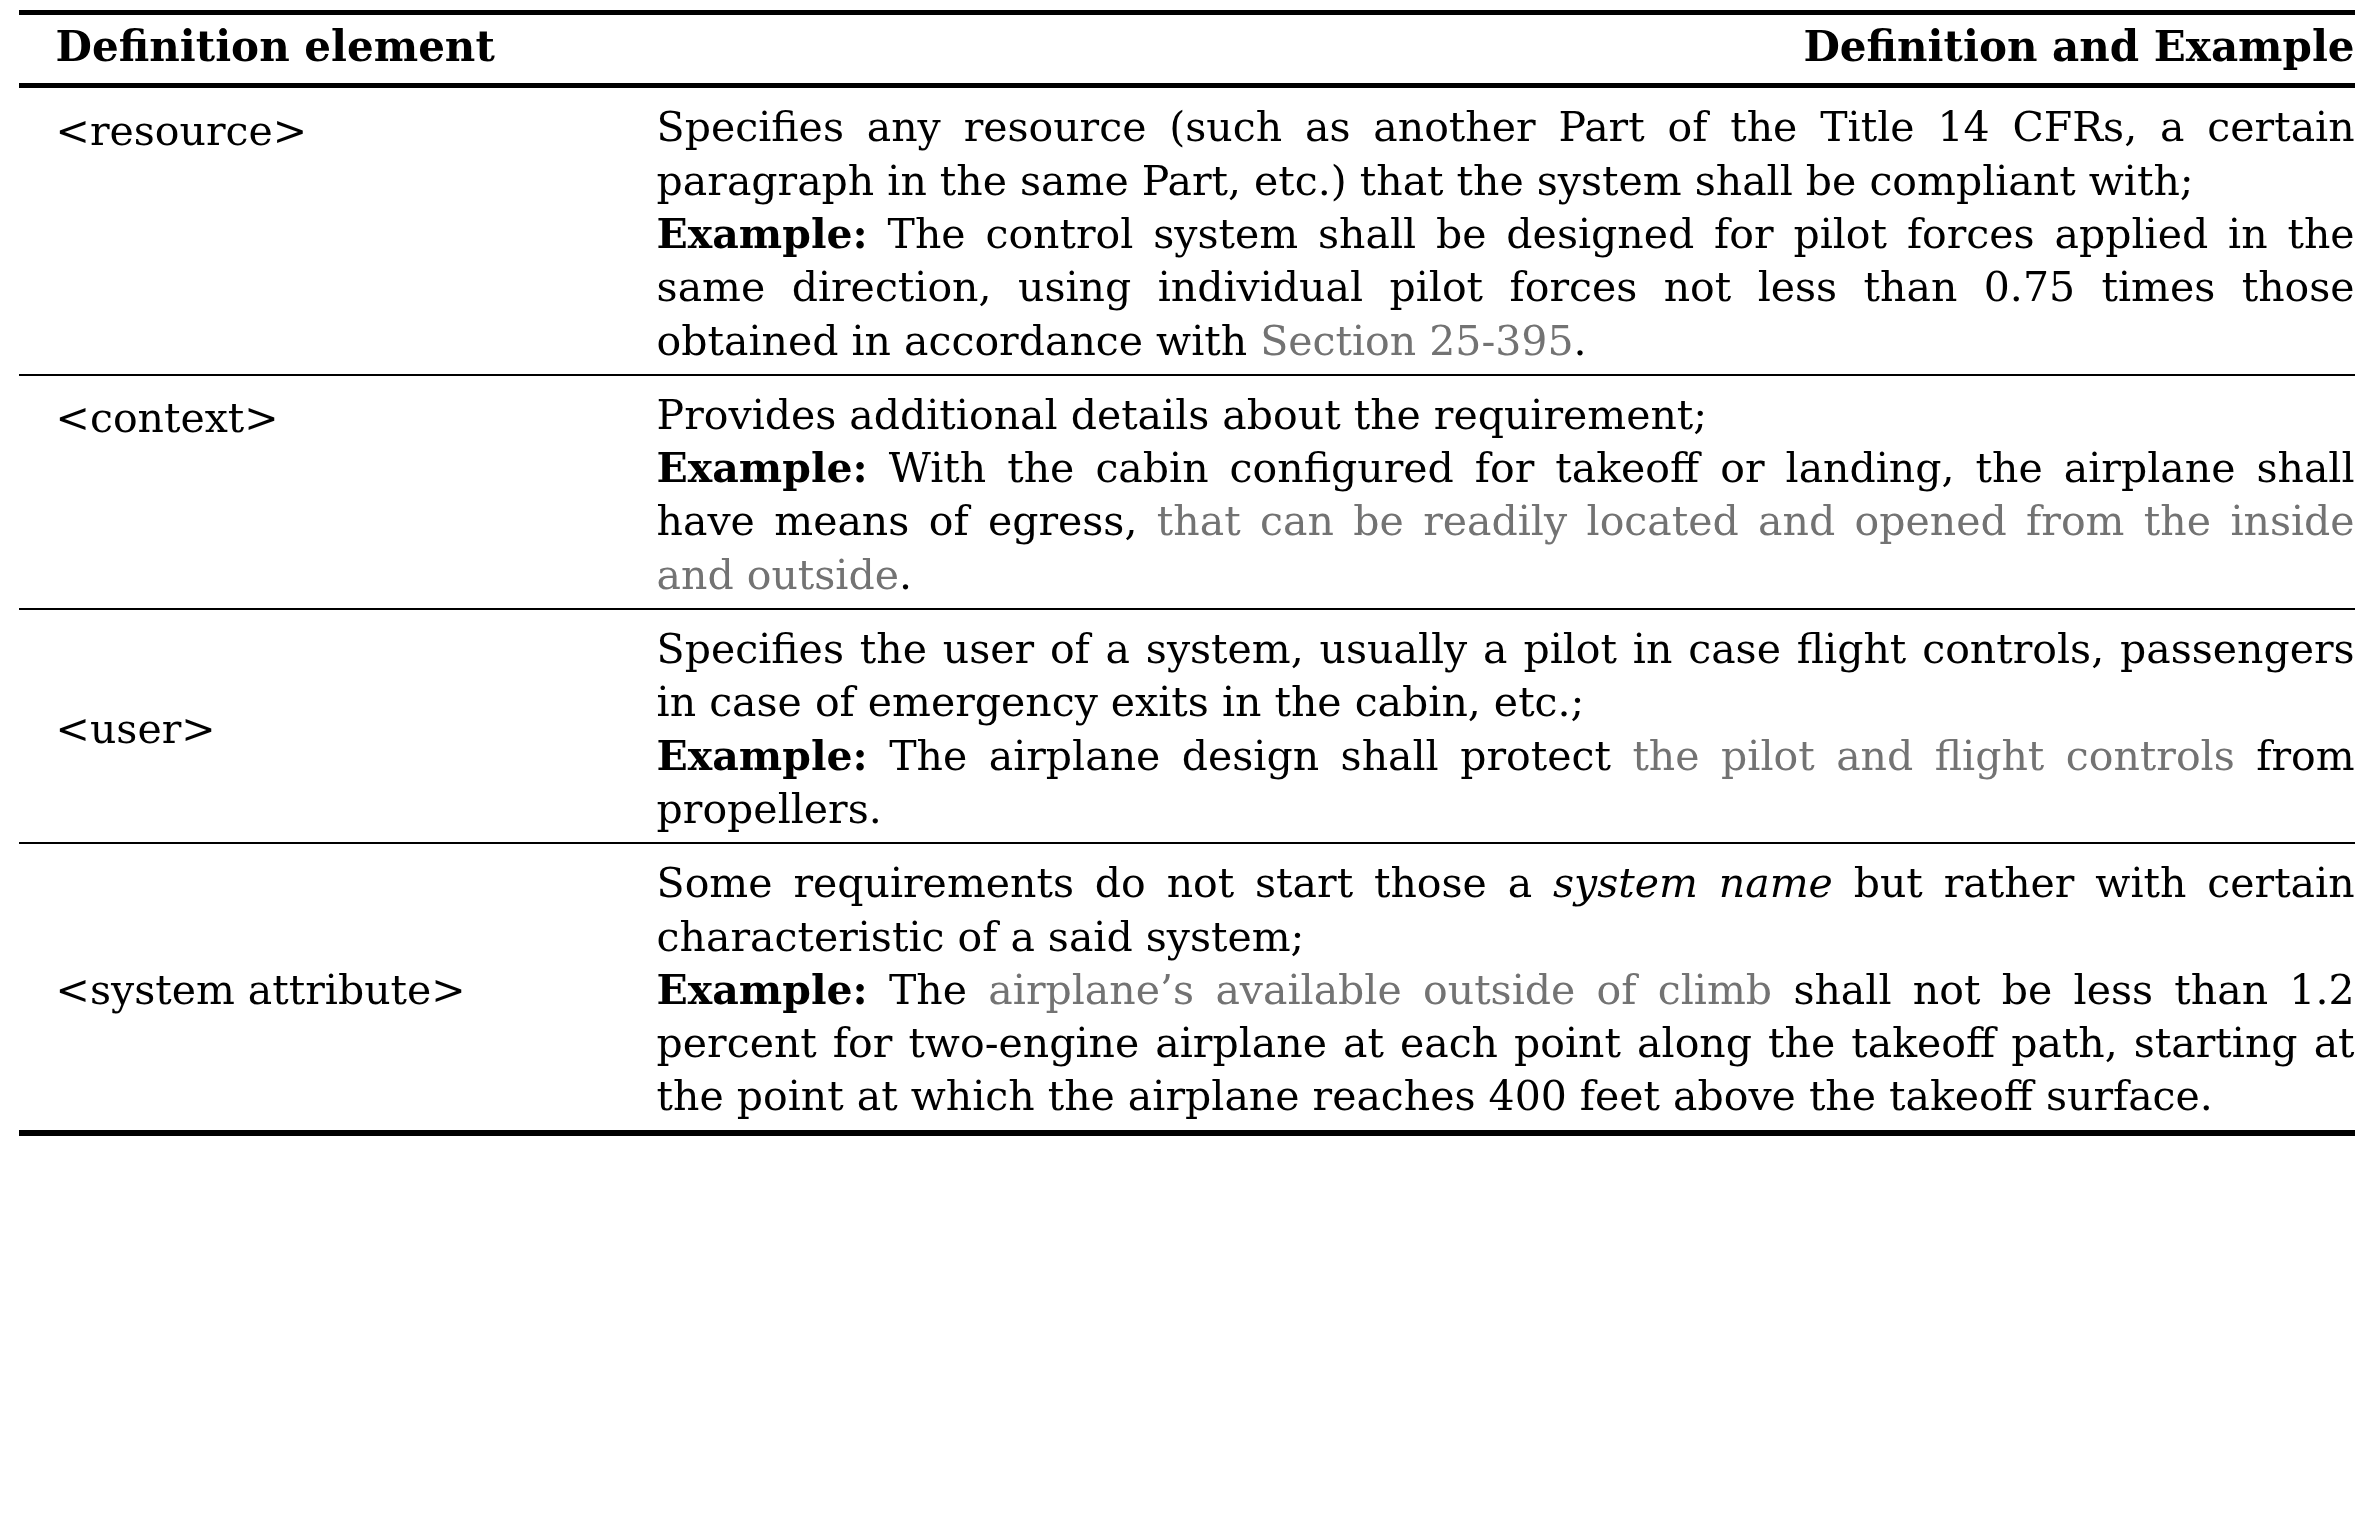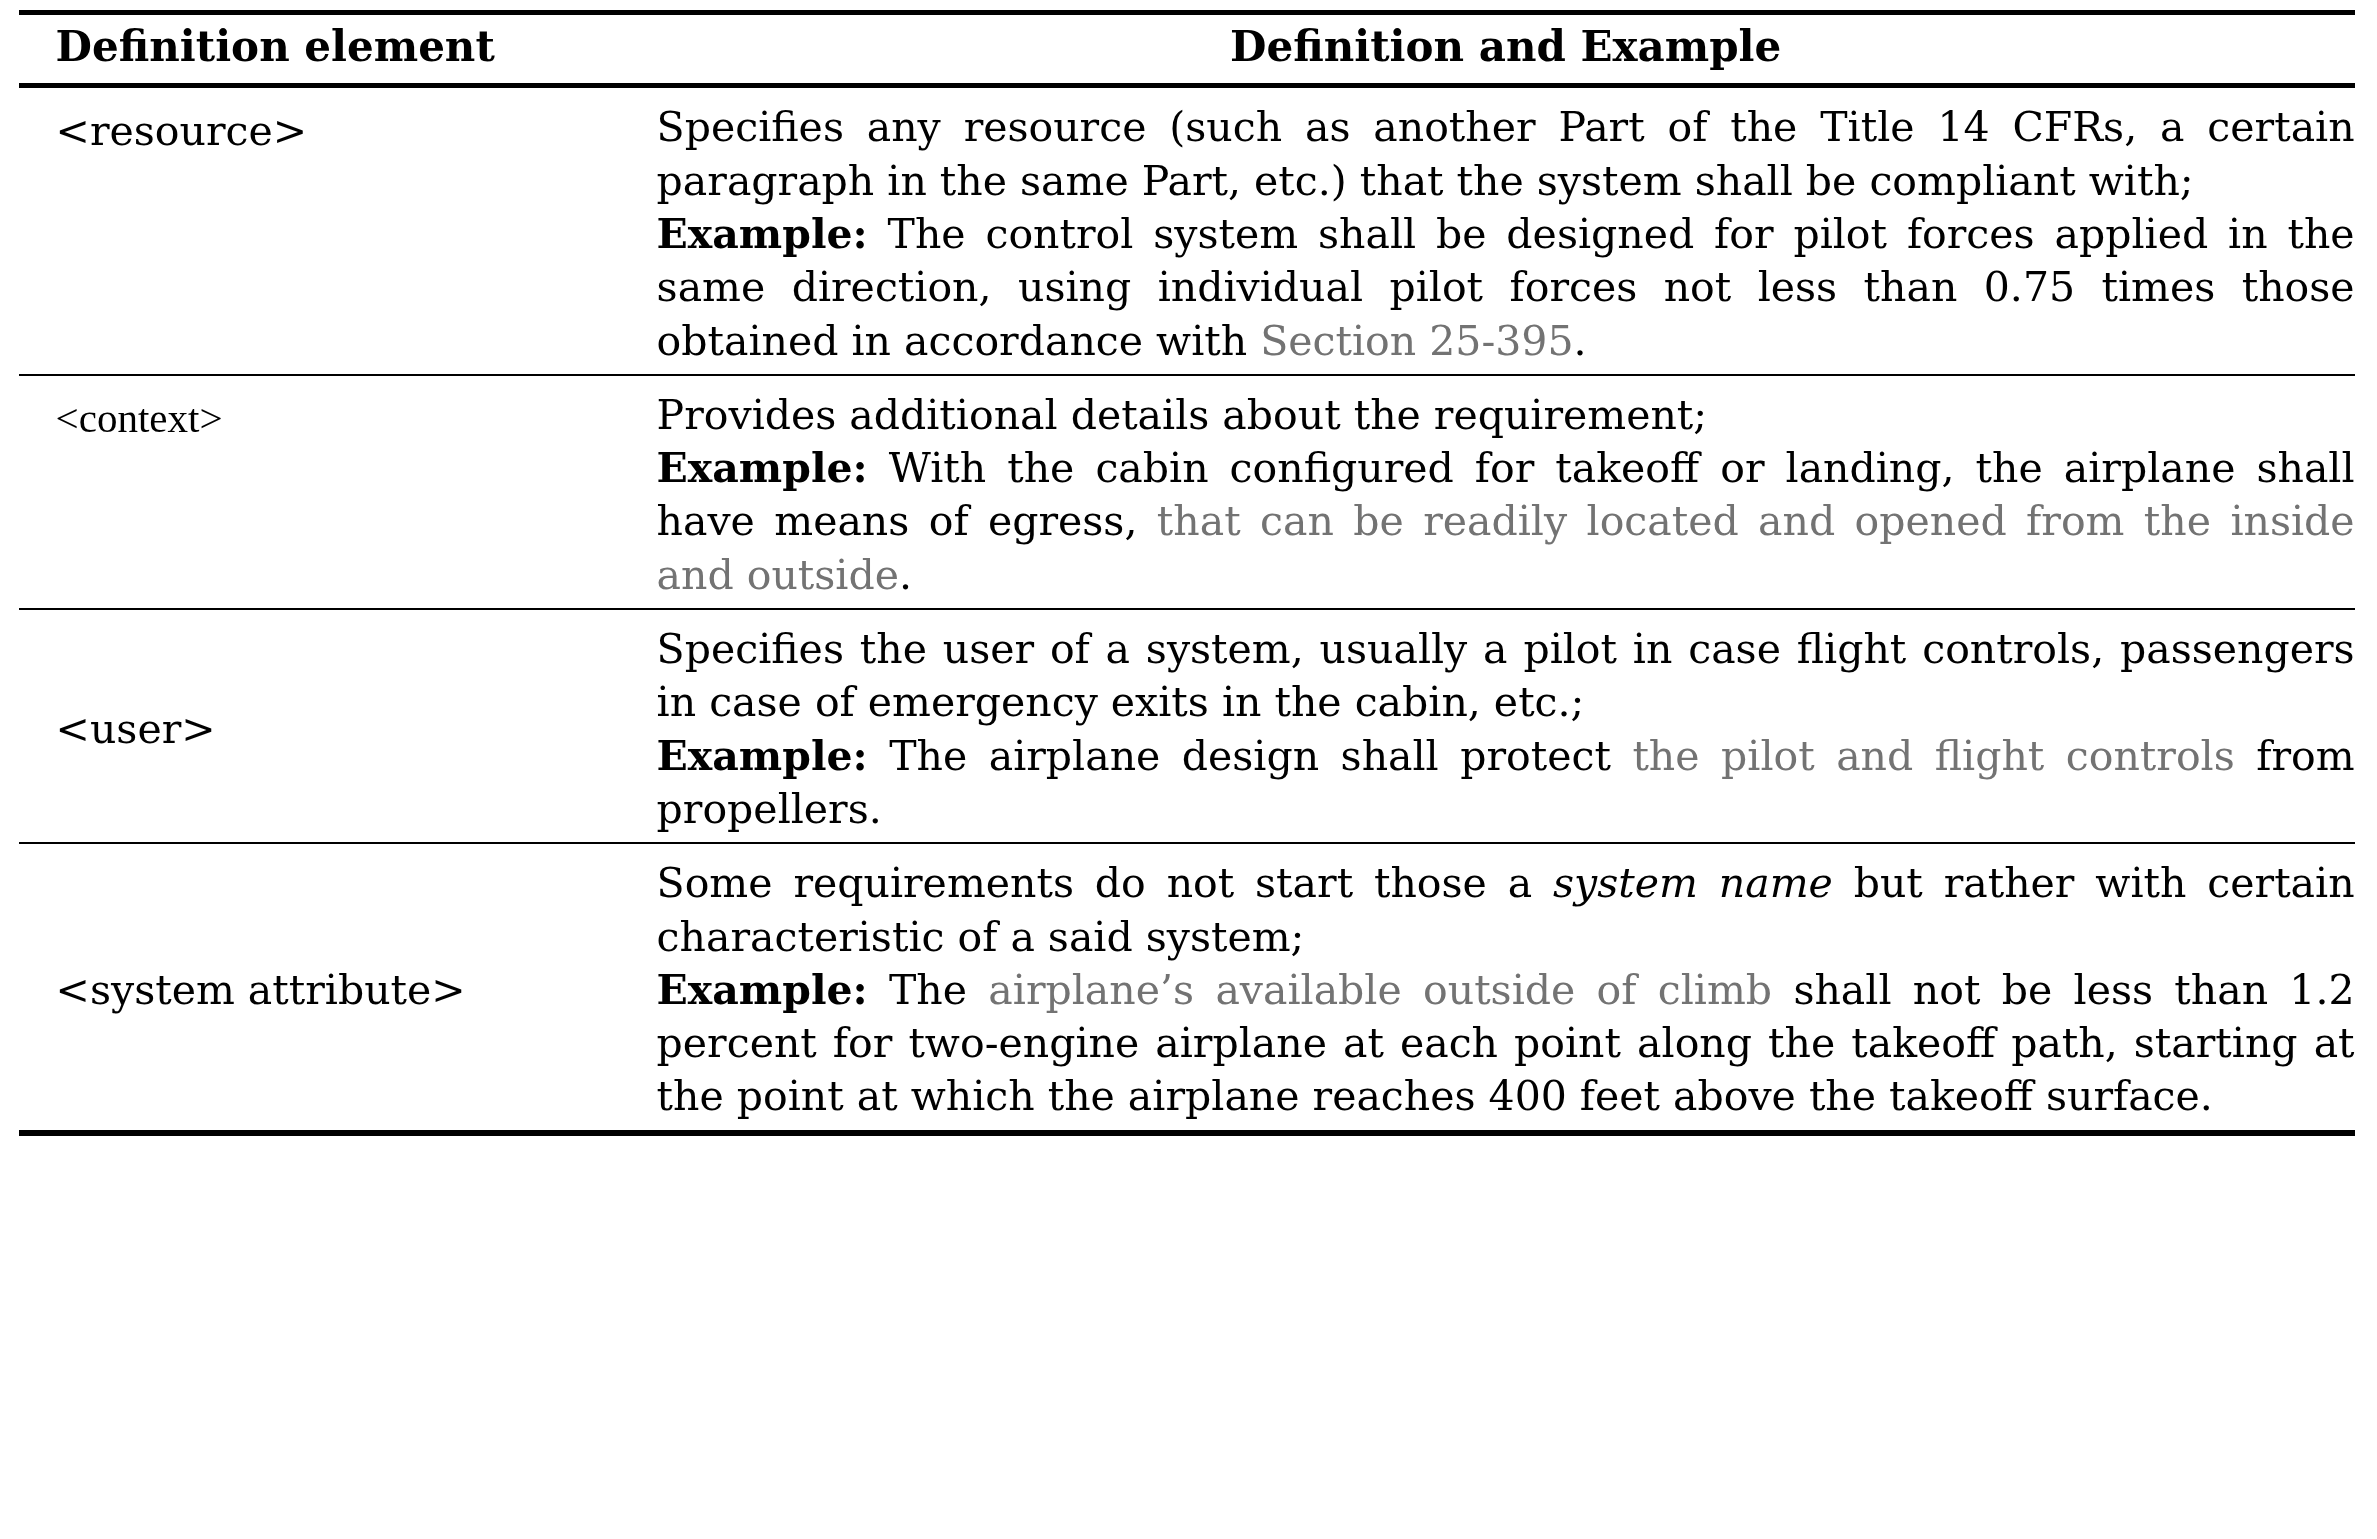--- a/index.html
+++ b/index.html
@@ -44,21 +44,21 @@
     font-size: 42px;
     font-weight: bold;
     padding: 10px 0 14.3px 0;
     line-height: 1.05;
   }
   th.h-left {
     text-align: left;
     padding-left: 37px;
   }
   th.h-right {
-    text-align: center;
+    text-align: right;
   }
 
   tbody td {
     vertical-align: middle;
     font-size: 41px;
     line-height: 1.30;
     padding-top: 13px;
     padding-bottom: 6px;
   }
 
@@ -81,21 +81,21 @@
 
   .para { margin: 0; text-align: justify; text-align-last: left; }
   .para + .para { margin-top: 0; }
 
   .b { font-weight: bold; }
   .i { font-style: italic; }
   .lnk { color: #737373; }
 
   
   tr.row-1 td.elem { vertical-align: top; padding-top: 17px; }
-  tr.row-2 td.elem { vertical-align: top; padding-top: 16px; font-family: Liberation Serif, serif; }
+  tr.row-2 td.elem { vertical-align: top; padding-top: 16px; }
   tr.row-3 td.elem { vertical-align: middle; }
   tr.row-4 td.elem { vertical-align: middle; }
 </style>
 </head>
 <body>
 
 <div class="table-wrap">
   <table class="req-table">
     <colgroup>
       <col class="c-left">

